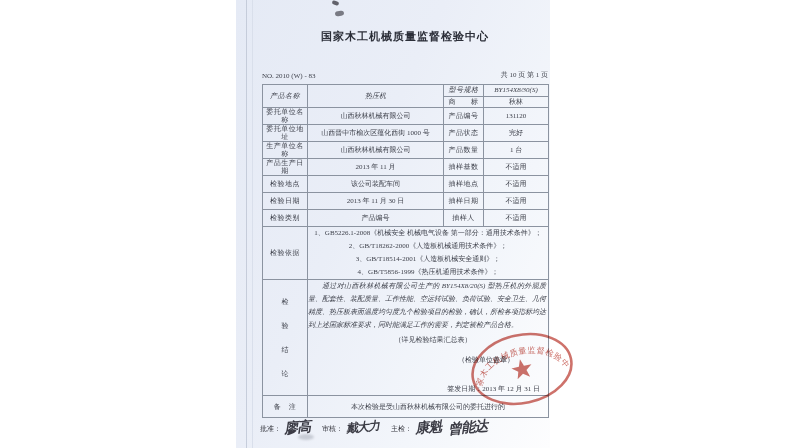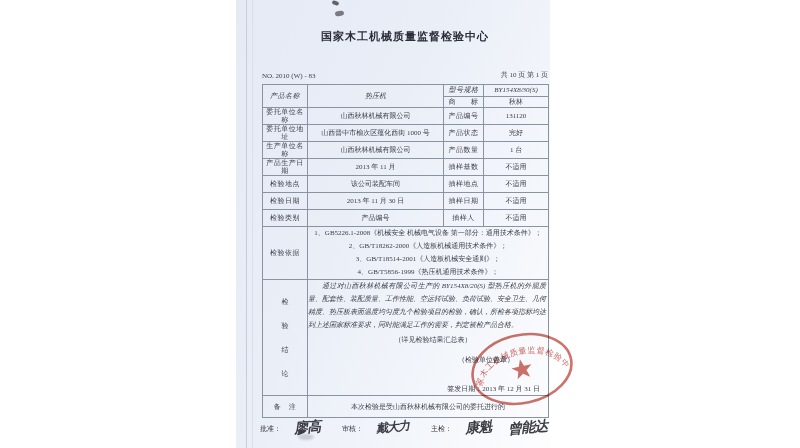--- a/index.html
+++ b/index.html
@@ -60,21 +60,21 @@
   .concl-cell{padding:4px 3px 2px 6px;position:relative;}
   .concl-par{text-indent:2em;line-height:13px;text-align:justify;padding-right:2px;font-style:italic;}
   .concl-see{margin-top:2px;margin-left:10px;line-height:12px;}
   .concl-seal{text-align:right;padding-right:34px;margin-top:9px;line-height:11px;}
   .concl-date{text-align:right;padding-right:8px;margin-top:18px;line-height:11px;}
 
   .remark-cell{padding-left:8px;text-align:left;}
 
   .sig-row{
     position:absolute;left:18px;top:413px;width:292px;height:32px;
-    display:flex;align-items:center;gap:12px;font-size:7px;color:#33343c;
+    display:flex;align-items:center;gap:2px;font-size:7px;color:#33343c;
   }
   .sig{
     font-size:14px;font-weight:bold;font-style:italic;color:#23232d;
     transform:rotate(-5deg);letter-spacing:-1px;opacity:.88;
     font-family:"DejaVu Serif","Liberation Serif",serif;line-height:1;
     margin:0 4px 4px 1px;white-space:nowrap;
   }
   .sig.small{font-size:12px;}
   .sig-label{white-space:nowrap;margin-left:6px;}
 

